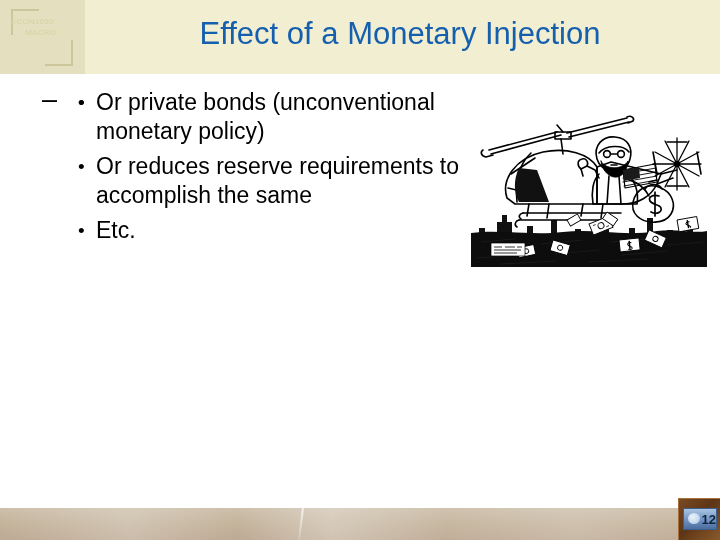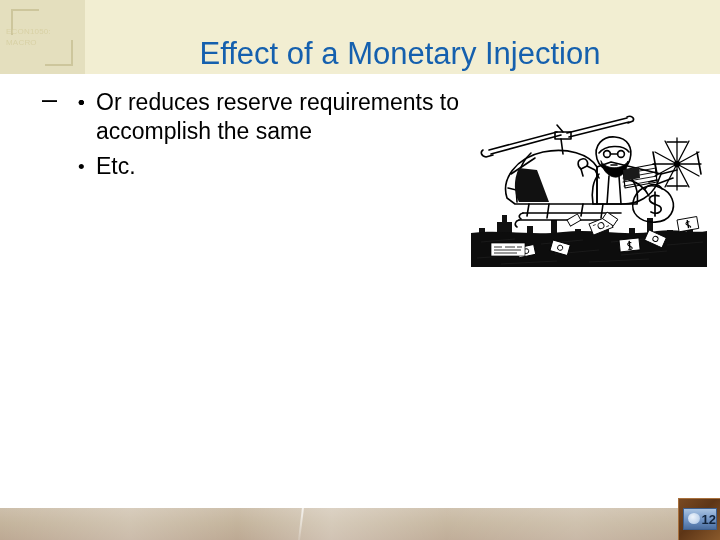--- a/index.html
+++ b/index.html
@@ -44,38 +44,37 @@
     width: 26px; height: 24px;
     border-width: 2px 0 0 2px;
   }
   #logo-frame .corner.br {
     right: 0; bottom: 0;
     width: 26px; height: 24px;
     border-width: 0 2px 2px 0;
   }
   #logo-ghost {
     position: absolute;
-    left: 6px; top: 26px;
+    left: 6px; top: 16px;
     width: 50px;
-    text-align: left;
+    text-align: right;
     color: #d8d1a5;
     font-size: 8px;
     line-height: 11px;
     letter-spacing: 0.2px;
   }
   #slide-title {
     position: absolute;
     left: 100px; top: 14px;
     width: 600px;
     text-align: center;
     color: #1560ae;
     font-size: 31px;
     line-height: 40px;
     white-space: nowrap;
-    margin-top: 20px;
   }
 
   
   #body-text {
     position: absolute;
     left: 0; top: 82px;
     width: 470px;
   }
   .lvl1 {
     position: relative;
@@ -200,20 +199,21 @@
     <p class="lvl1">
       <span class="marker">–</span>
     </p>
 
     <p class="lvl2">
       <span class="marker">•</span>
     </p>
 
     <p class="lvl2">
       <span class="marker">•</span>
+      <span>Or private bonds (unconventional monetary policy)</span>
     </p>
 
     <p class="lvl2">
       <span class="marker">•</span>
       <span>Or reduces reserve requirements to accomplish the same</span>
     </p>
 
     <p class="lvl2">
       <span class="marker">•</span>
       <span>Etc.</span>

